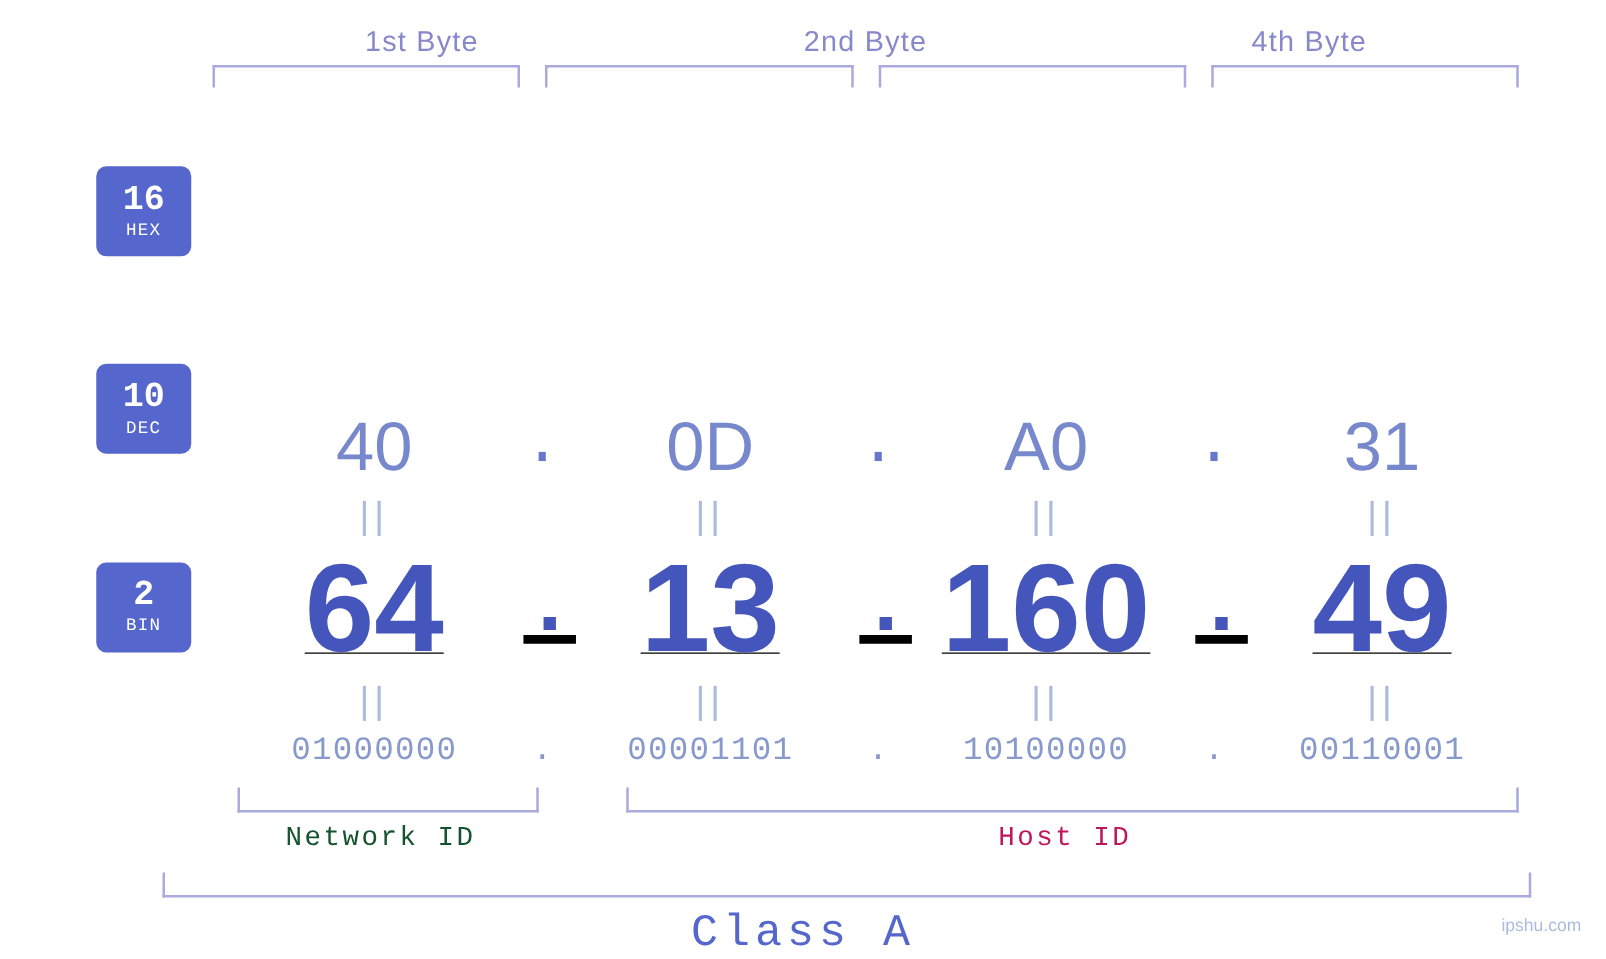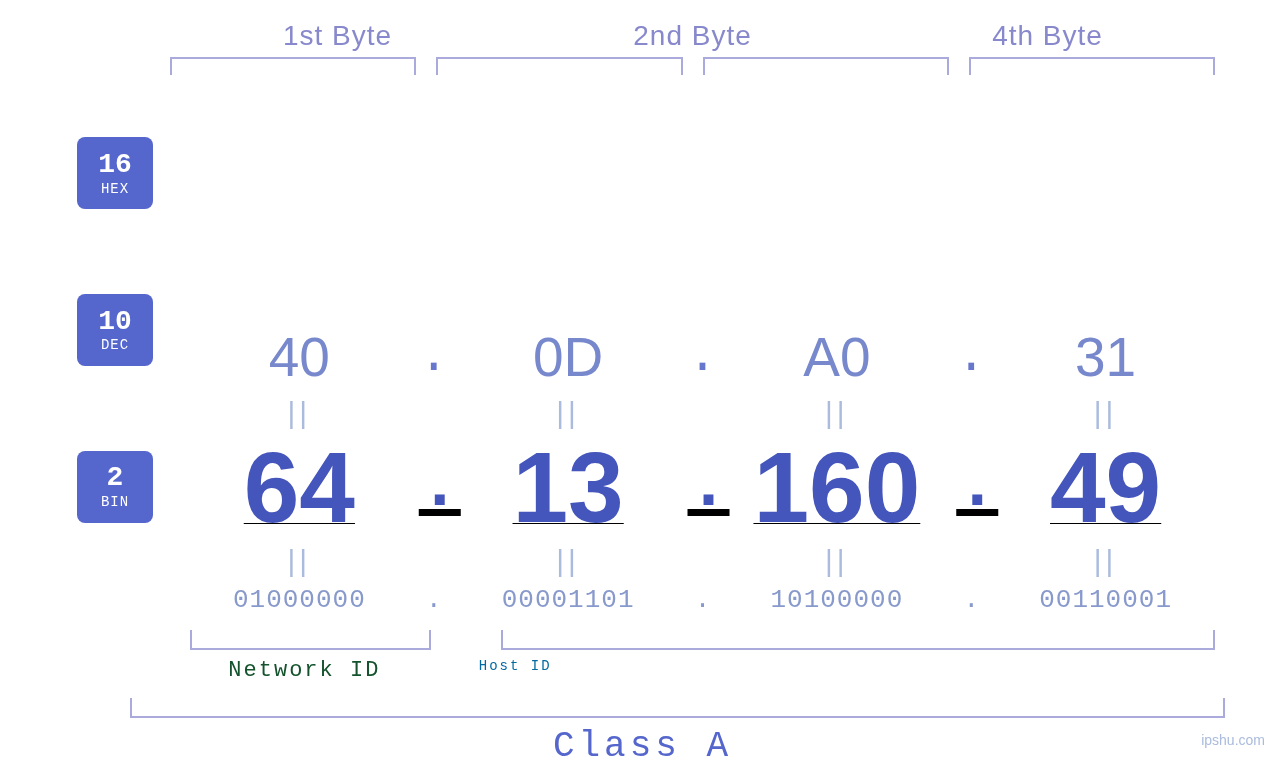--- a/index.html
+++ b/index.html
@@ -33,21 +33,21 @@
       width: 100%;
       padding-top: 20px;
       padding-right: 60px;
       padding-left: 160px;
     }
 
     .byte-header {
       flex: 1;
       text-align: center;
       color: #8888cc;
-      font-size: 28px;
+      font-size: 23px;
       font-family: Arial, sans-serif;
       letter-spacing: 1px;
     }
 
     
     .brackets-row {
       display: flex;
       justify-content: flex-end;
       width: 100%;
       padding-right: 60px;
@@ -365,21 +365,21 @@
       <div style="flex: 1; height: 20px; border: 2px solid #aaaadd; border-top: none; margin: 0 10px;"></div>
 
       <div style="width: 50px;"></div>
 
       <div style="flex: 3; height: 20px; border: 2px solid #aaaadd; border-top: none; margin: 0 10px;"></div>
     </div>
 
     <div style="display: flex; padding-left: 130px; margin-top: 8px;">
       <div style="flex: 1; text-align: center; color: #14532d; font-size: 22px; font-family: 'Courier New', Courier, monospace; letter-spacing: 2px;">Network ID</div>
       <div style="width: 50px;"></div>
-      <div style="flex: 3; text-align: left; color: #0369a1; font-size: 14px; font-family: 'Courier New', Courier, monospace; letter-spacing: 2px;">Host ID</div>
+      <div style="flex: 3; text-align: center; color: #be185d; font-size: 22px; font-family: 'Courier New', Courier, monospace; letter-spacing: 2px;">Host ID</div>
     </div>
 
     <div style="margin-top: 15px; margin-left: 80px; margin-right: 0; height: 20px; border: 2px solid #aaaadd; border-top: none;"></div>
 
   </div>
 
   <div class="class-label-row" style="margin-top: 8px;">
     <span class="class-label">Class A</span>
   </div>
 

